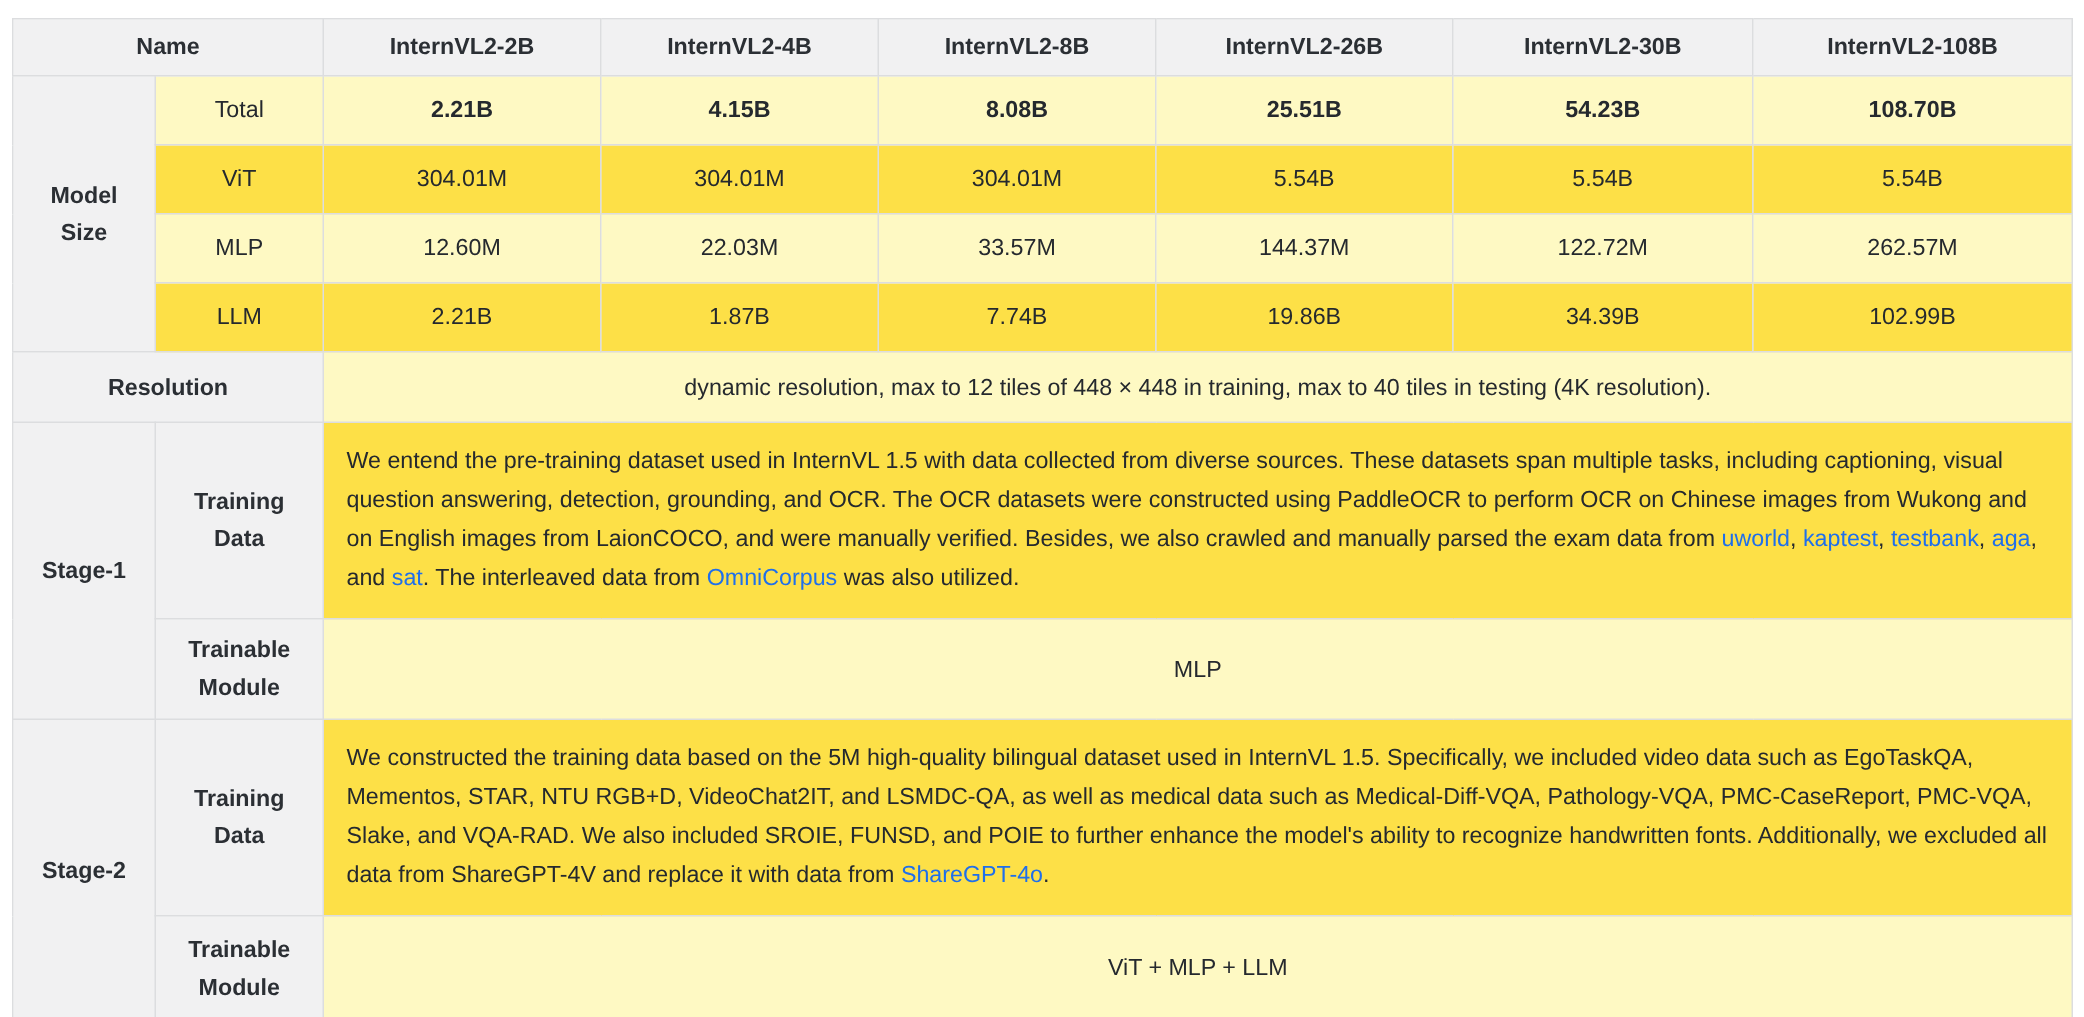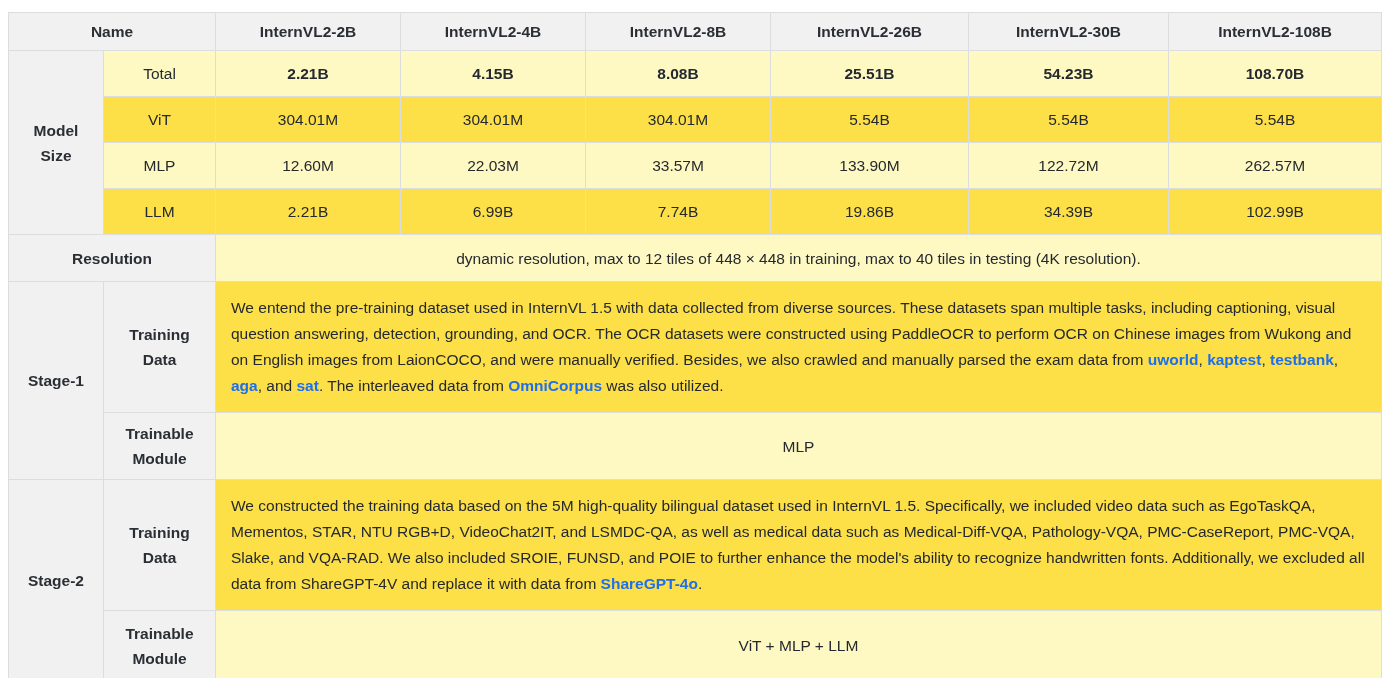--- a/index.html
+++ b/index.html
@@ -45,21 +45,20 @@
   td.bold { font-weight: 700; }
   td.para-cell {
     text-align: left;
     padding: 13px 15px;
     line-height: 26px;
   }
   .para-cell a.link, a.link {
     color: #1f6feb;
     text-decoration: none;
     cursor: pointer;
-    font-weight: bold;
   }
 </style>
 </head>
 <body>
 
 <div class="table-wrap">
   <table class="spec-table">
     <colgroup>
       <col style="width:95px">
         <col style="width:112px">
@@ -101,29 +100,29 @@
       <td>5.54B</td>
       <td>5.54B</td>
       <td>5.54B</td>
     </tr>
 
     <tr class="row-size stripe">
       <td>MLP</td>
       <td>12.60M</td>
       <td>22.03M</td>
       <td>33.57M</td>
-      <td>133.90M</td>
+      <td>144.37M</td>
       <td>122.72M</td>
       <td>262.57M</td>
     </tr>
 
     <tr class="row-size">
       <td>LLM</td>
       <td>2.21B</td>
-      <td>6.99B</td>
+      <td>1.87B</td>
       <td>7.74B</td>
       <td>19.86B</td>
       <td>34.39B</td>
       <td>102.99B</td>
     </tr>
 
     <tr class="row-resolution stripe">
       <th colspan="2">Resolution</th>
       <td colspan="6">dynamic resolution, max to 12 tiles of 448 × 448 in training, max to 40 tiles in testing (4K resolution).</td>
     </tr>

